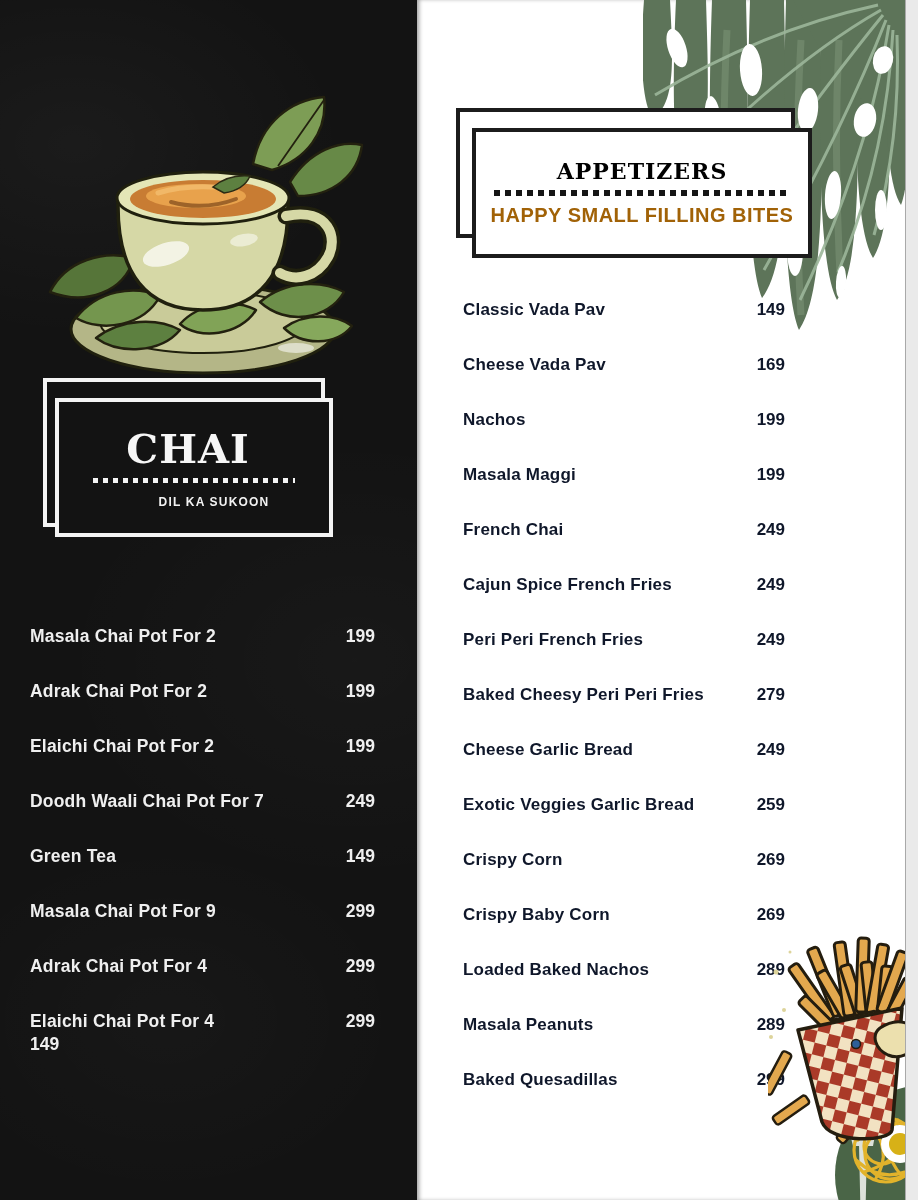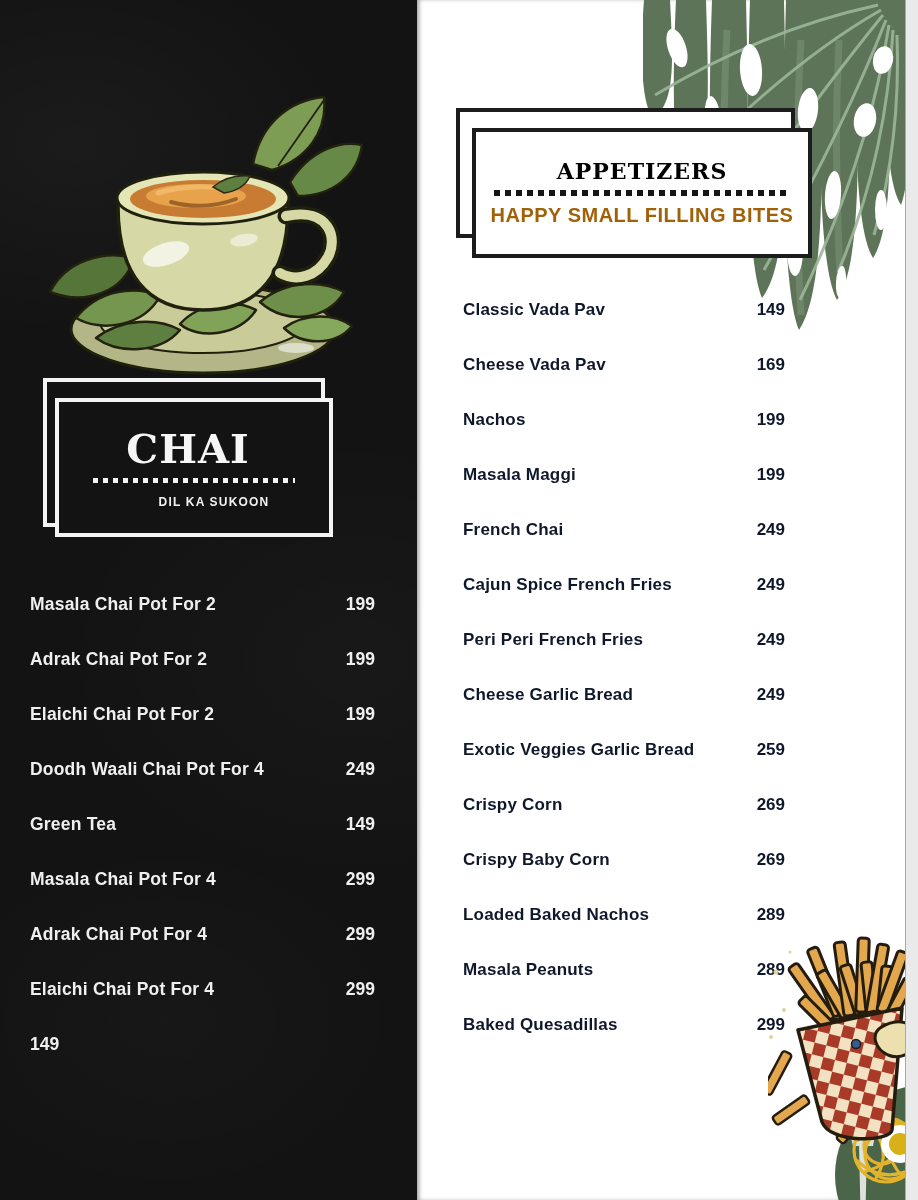--- a/index.html
+++ b/index.html
@@ -45,21 +45,21 @@
     background:repeating-linear-gradient(90deg,currentColor 0 6px,transparent 6px 11px);}
   .app-box .section-subtitle{color:#a16207;font-size:20px;font-weight:700;letter-spacing:.5px;margin-top:8px;}
 
   
   .menu-list{position:absolute;}
   .menu-row{display:flex;justify-content:space-between;align-items:baseline;height:24px;margin-bottom:31px;}
   .item-name,.item-price{font-weight:700;}
 
   .chai-list{left:30px;top:594px;width:345px;}
   .chai-list .menu-row{color:#efefef;}
-  .chai-list .item-name{font-size:17.5px;letter-spacing:.2px;}
+  .chai-list .item-name{font-size:17.5px;letter-spacing:.2px;margin-top:32px;}
   .chai-list .item-price{font-size:17.5px;}
 
   .app-list{left:46px;top:300px;width:322px;}
   .app-list .menu-row{color:#0f172a;}
   .app-list .item-name{font-size:17px;letter-spacing:.2px;}
   .app-list .item-price{font-size:17px;}
 
   
   .chai-cup-svg{position:absolute;left:38px;top:86px;width:330px;height:292px;}
   .monstera-svg{position:absolute;left:226px;top:0;width:262px;height:333px;}
@@ -130,31 +130,31 @@
           <span class="item-name">Adrak Chai Pot For 2</span>
           <span class="item-price">199</span>
         </div>
 
         <div class="menu-row">
           <span class="item-name">Elaichi Chai Pot For 2</span>
           <span class="item-price">199</span>
         </div>
 
         <div class="menu-row">
-          <span class="item-name">Doodh Waali Chai Pot For 4</span>
+          <span class="item-name">Doodh Waali Chai Pot For 7</span>
           <span class="item-price">249</span>
         </div>
 
         <div class="menu-row">
           <span class="item-name">Green Tea</span>
           <span class="item-price">149</span>
         </div>
 
         <div class="menu-row">
-          <span class="item-name">Masala Chai Pot For 4</span>
+          <span class="item-name">Masala Chai Pot For 9</span>
           <span class="item-price">299</span>
         </div>
 
         <div class="menu-row">
           <span class="item-name">Adrak Chai Pot For 4</span>
           <span class="item-price">299</span>
         </div>
 
         <div class="menu-row">
           <span class="item-name">Elaichi Chai Pot For 4</span>
@@ -249,20 +249,24 @@
         <div class="menu-row">
           <span class="item-name">Cajun Spice French Fries</span>
           <span class="item-price">249</span>
         </div>
 
         <div class="menu-row">
           <span class="item-name">Peri Peri French Fries</span>
           <span class="item-price">249</span>
         </div>
 
+        <div class="menu-row">
+          <span class="item-name">Baked Cheesy Peri Peri Fries</span>
+          <span class="item-price">279</span>
+        </div>
 
         <div class="menu-row">
           <span class="item-name">Cheese Garlic Bread</span>
           <span class="item-price">249</span>
         </div>
 
         <div class="menu-row">
           <span class="item-name">Exotic Veggies Garlic Bread</span>
           <span class="item-price">259</span>
         </div>

